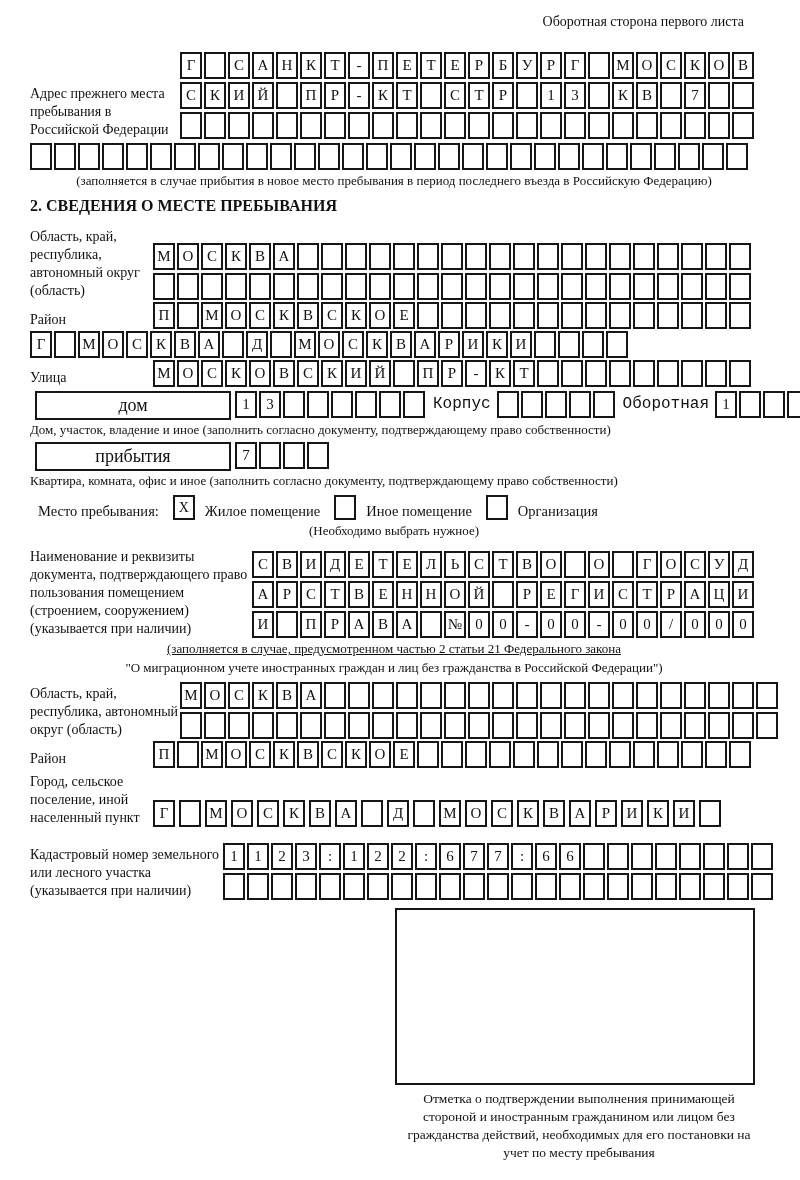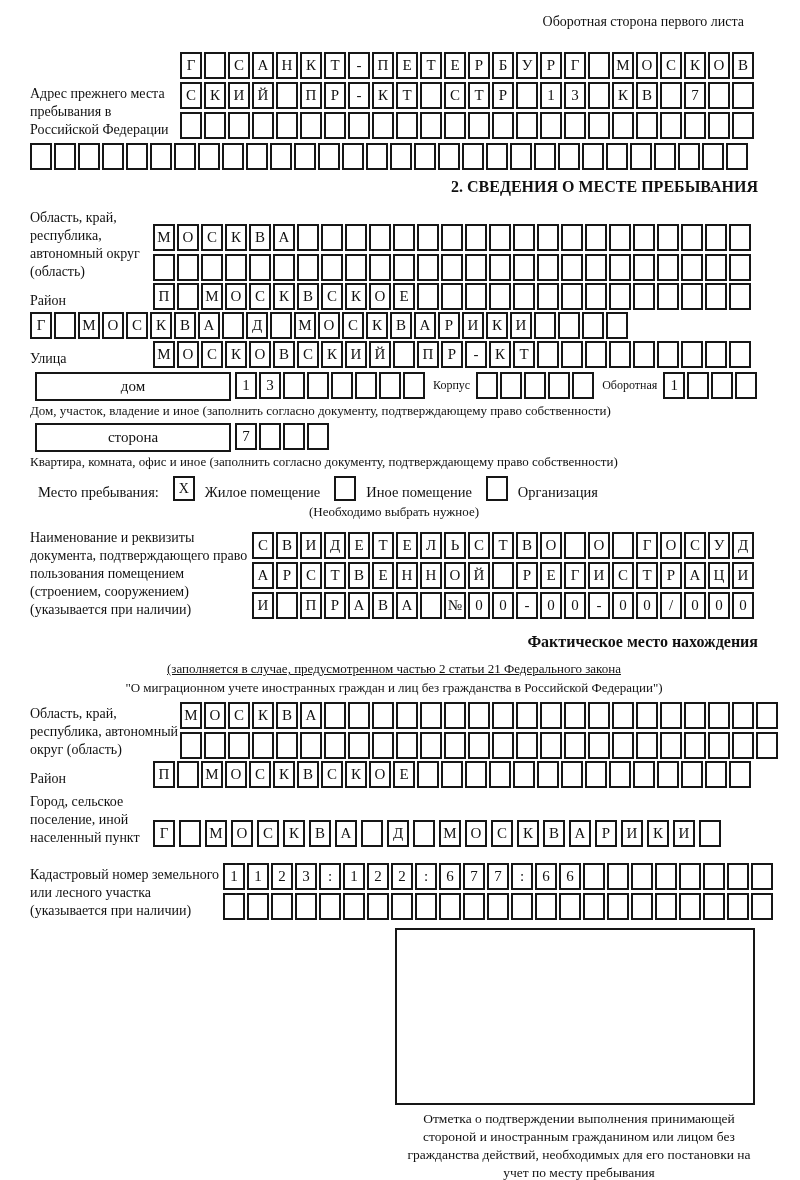--- a/index.html
+++ b/index.html
@@ -15,26 +15,26 @@
   .rows{display:flex;flex-direction:column;gap:3px;}
   .boxrow{display:flex;flex-wrap:nowrap;}
   .cbox{
     display:inline-block;width:18px;height:23px;border:2px solid #161616;
     margin-right:2px;text-align:center;font-size:15px;line-height:23px;
     background:#fff;flex-shrink:0;
   }
   .gap4 .cbox{margin-right:4px;}
   .caption{font-size:13px;line-height:16px;}
   .cap-center{text-align:center;margin:3px 0 6px 0;}
-  .sec-title{text-align:right;font-weight:bold;font-size:16px;margin:8px 0 10px 0;}
+  .sec-title{text-align:left;font-weight:bold;font-size:16px;margin:8px 0 10px 0;}
   .widebox{
     width:192px;height:25px;border:2px solid #161616;text-align:center;
-    font-size:15px;line-height:25px;flex-shrink:0;margin-right:4px;background:#fff;
+    font-size:18px;line-height:25px;flex-shrink:0;margin-right:4px;background:#fff;
   }
-  .inline-lbl{font-size:12px;line-height:26px;margin:0 6px;flex-shrink:0;}
+  .inline-lbl{font-size:16px;line-height:26px;margin:0 6px;flex-shrink:0;font-family:Liberation Mono, monospace;}
   .houserow{display:flex;align-items:flex-start;margin:4px 0 2px 5px;}
   .checkrow{display:flex;align-items:flex-end;margin:6px 0 0 8px;font-size:14.5px;}
   .ckbox{
     display:inline-block;width:18px;height:21px;border:2px solid #161616;
     text-align:center;font-size:14px;line-height:21px;margin:0 10px 0 14px;flex-shrink:0;background:#fff;
   }
   .stamp-wrap{margin-left:365px;width:368px;margin-top:8px;}
   .stamp-box{width:356px;height:173px;border:2px solid #161616;background:#fff;}
   .stamp-cap{font-size:13.5px;line-height:18px;text-align:center;margin-top:5px;}
   .mt6{margin-top:6px;} .mt4{margin-top:4px;}
@@ -155,20 +155,21 @@
       <span class="cbox"></span>
       <span class="cbox"></span>
       <span class="cbox"></span>
       <span class="cbox"></span>
       <span class="cbox"></span>
       <span class="cbox"></span>
       <span class="cbox"></span>
       <span class="cbox"></span>
       <span class="cbox"></span>
     </div>
+  <div class="caption cap-center">(заполняется в случае прибытия в новое место пребывания в период последнего въезда в Российскую Федерацию)</div>
 
   <div class="sec-title">2. СВЕДЕНИЯ О МЕСТЕ ПРЕБЫВАНИЯ</div>
 
   <div class="frow">
     <div class="flabel w123">Область, край, республика, автономный округ (область)</div>
     <div class="rows">
       <div class="boxrow">
           <span class="cbox">М</span>
           <span class="cbox">О</span>
           <span class="cbox">С</span>
@@ -341,21 +342,21 @@
     <div class="boxrow">
         <span class="cbox">1</span>
         <span class="cbox"></span>
         <span class="cbox"></span>
         <span class="cbox"></span>
       </div>
   </div>
   <div class="caption">Дом, участок, владение и иное (заполнить согласно документу, подтверждающему право собственности)</div>
 
   <div class="houserow">
-    <div class="widebox">сторона</div>
+    <div class="widebox">прибытия</div>
     <div class="boxrow">
         <span class="cbox">7</span>
         <span class="cbox"></span>
         <span class="cbox"></span>
         <span class="cbox"></span>
       </div>
   </div>
   <div class="caption">Квартира, комната, офис и иное (заполнить согласно документу, подтверждающему право собственности)</div>
 
   <div class="checkrow">
@@ -437,21 +438,20 @@
           <span class="cbox">0</span>
           <span class="cbox">0</span>
           <span class="cbox">/</span>
           <span class="cbox">0</span>
           <span class="cbox">0</span>
           <span class="cbox">0</span>
         </div>
     </div>
   </div>
 
-  <div class="sec-title" style="margin-top:14px;">Фактическое место нахождения</div>
   <div class="caption cap-center" style="margin-bottom:0;text-decoration:underline;">(заполняется в случае, предусмотренном частью 2 статьи 21 Федерального закона</div>
   <div class="caption cap-center">"О миграционном учете иностранных граждан и лиц без гражданства в Российской Федерации")</div>
 
   <div class="frow">
     <div class="flabel w150">Область, край, республика, автономный округ (область)</div>
     <div class="rows">
       <div class="boxrow">
           <span class="cbox">М</span>
           <span class="cbox">О</span>
           <span class="cbox">С</span>

